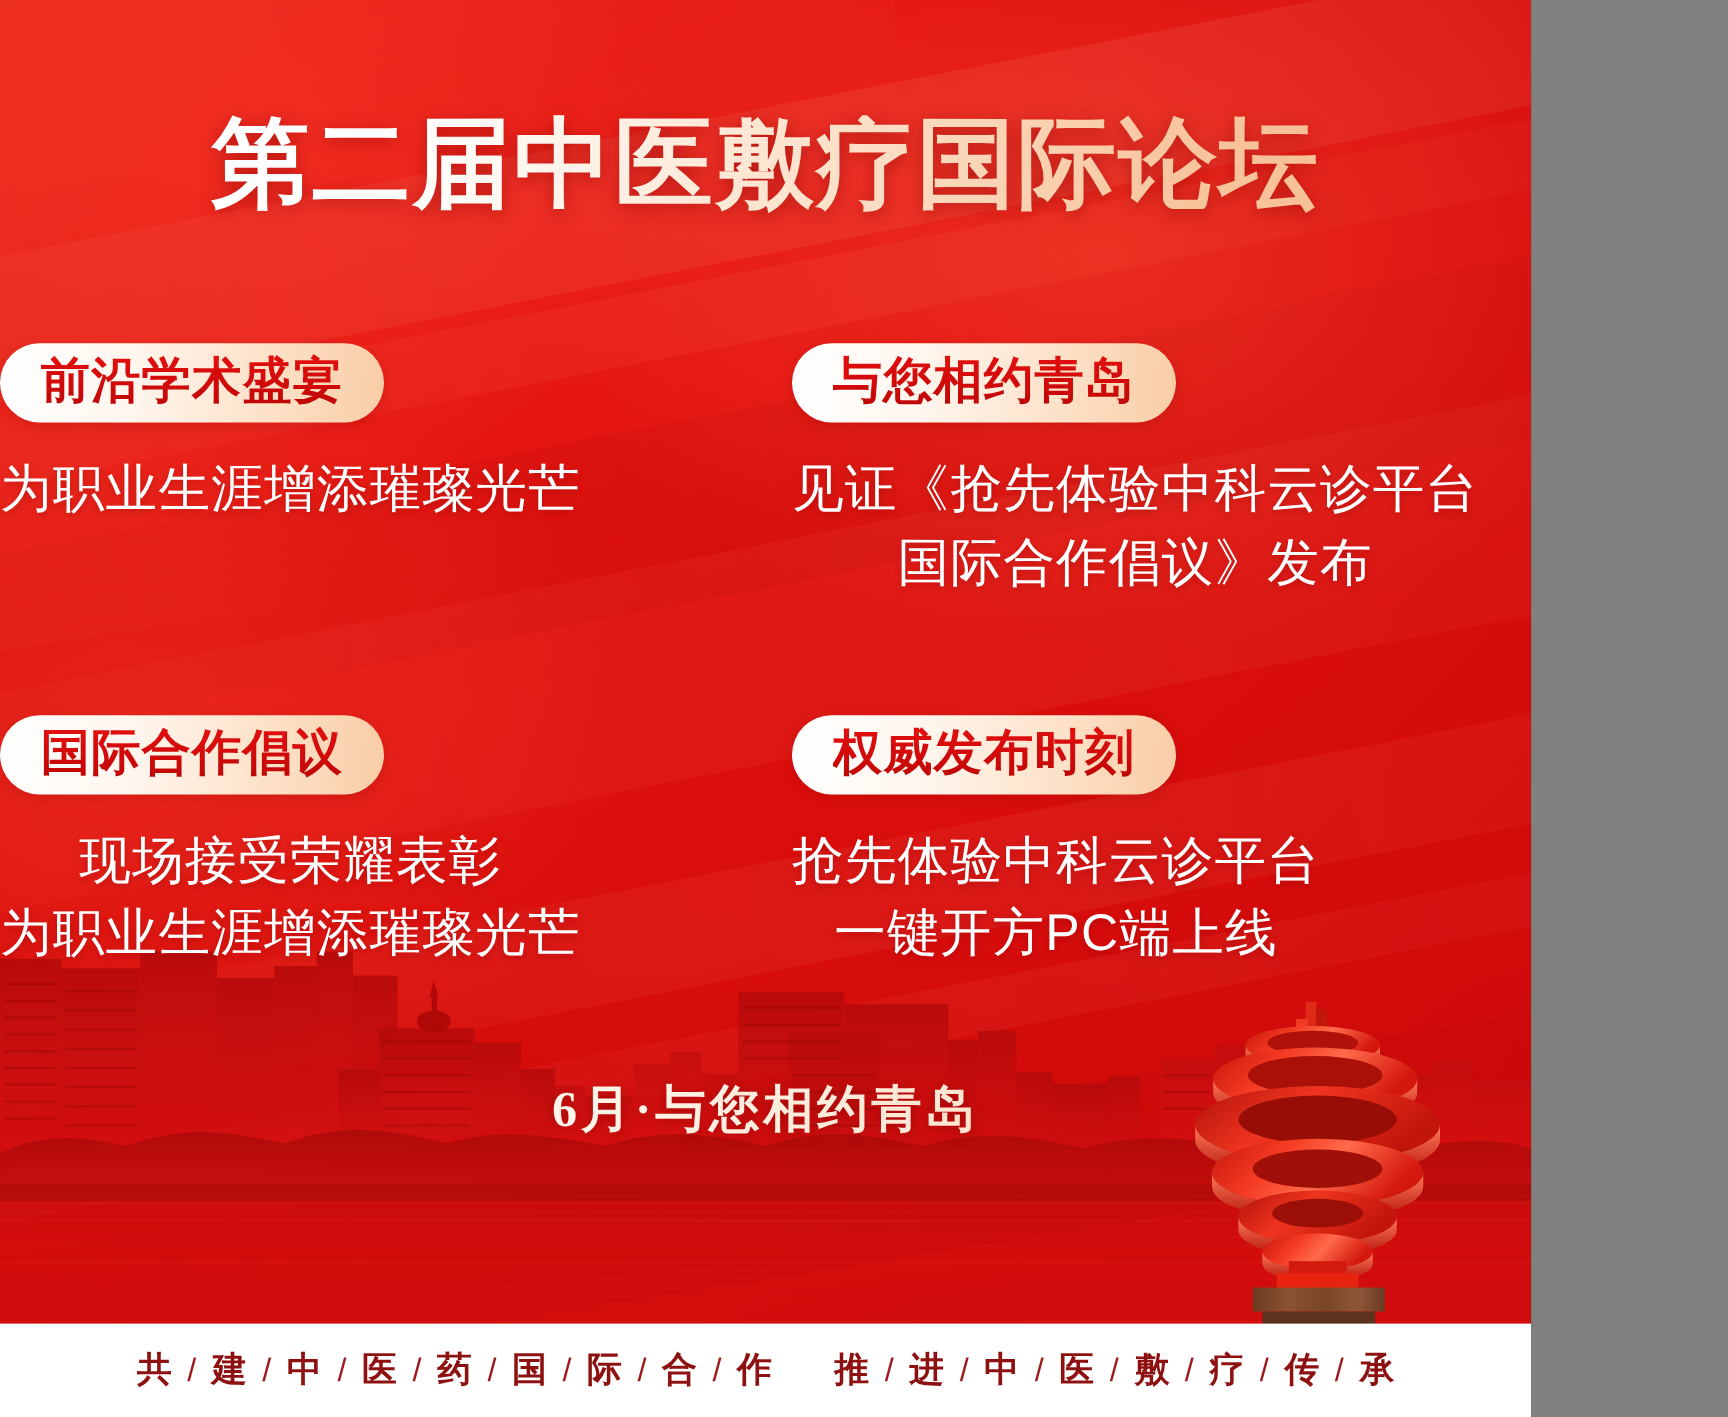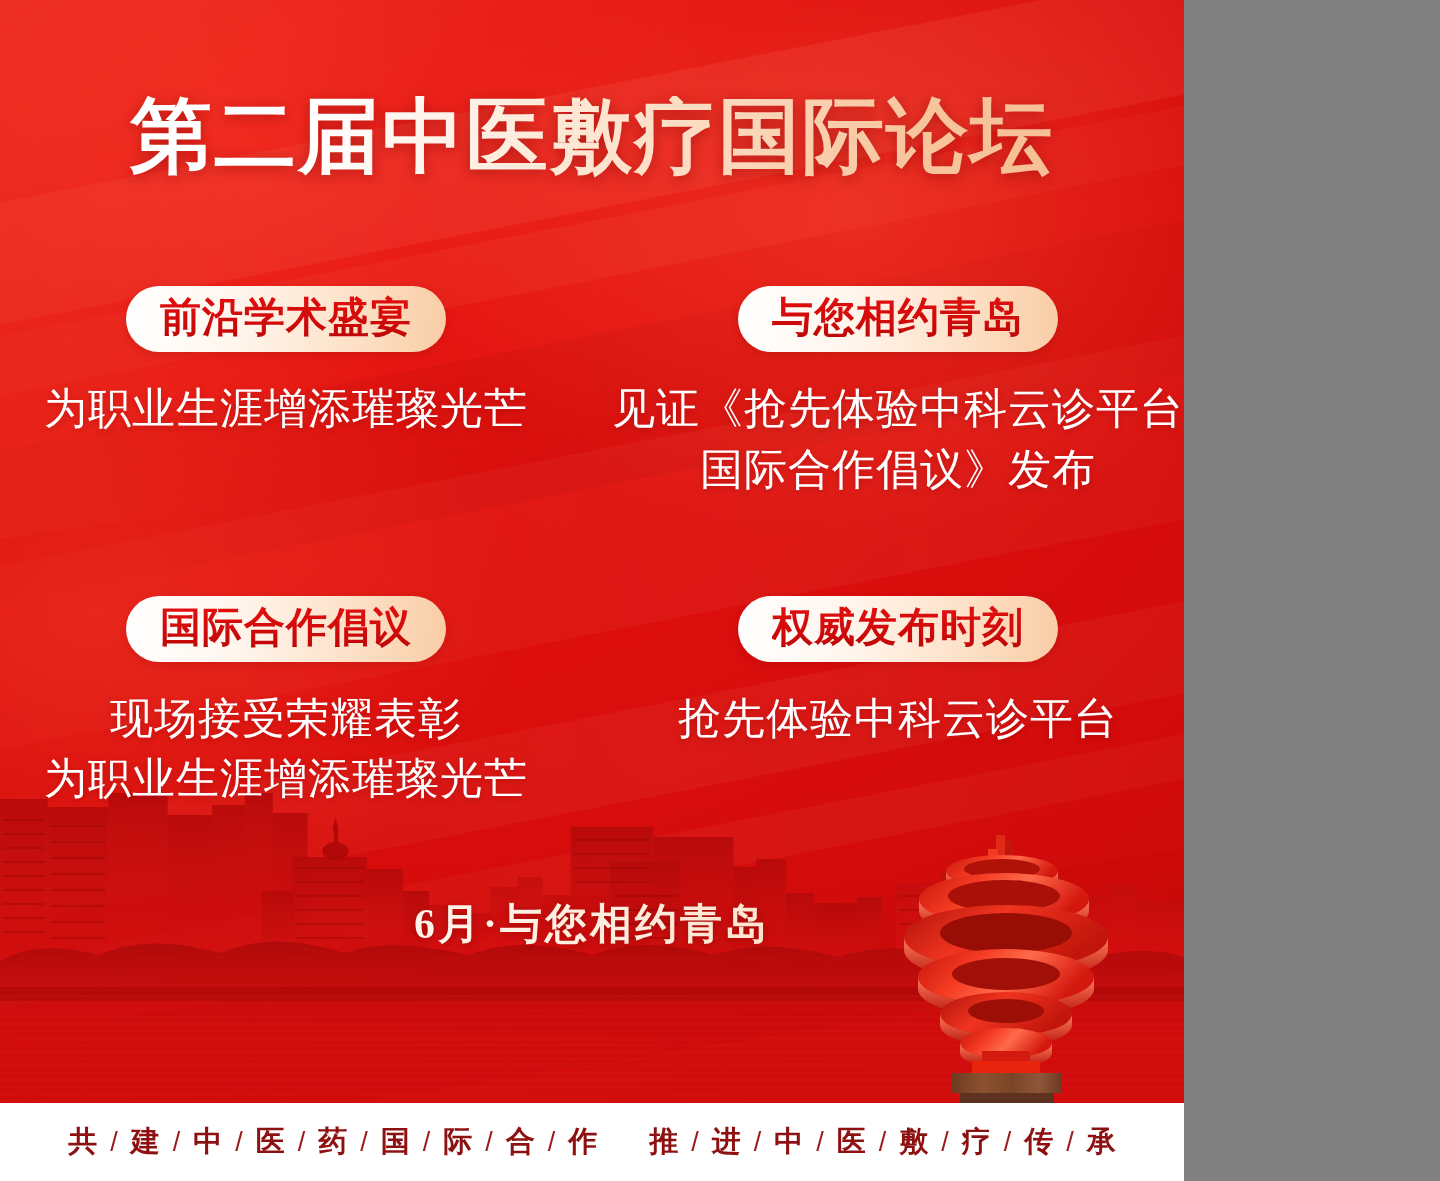--- a/index.html
+++ b/index.html
@@ -5,21 +5,21 @@
 <style>
   * { margin:0; padding:0; box-sizing:border-box; }
   html,body { background:#808080; }
   body {
     font-family:"Liberation Sans","DejaVu Sans",sans-serif;
     -webkit-font-smoothing:antialiased;
   }
 
   .poster {
     position:relative;
-    width:1184px;
+    width:1276px;
     height:1181px;
     overflow:hidden;
     background:#0f766e;
   }
 
   
   .bg-base {
     position:absolute; inset:0;
     background:
       radial-gradient(120% 90% at 18% 10%, #ef2019 0%, #e0100e 42%, #cf0a0a 100%);
@@ -101,21 +101,21 @@
     -webkit-text-fill-color:transparent;
     filter:drop-shadow(0 3px 7px rgba(120,0,0,0.45));
   }
 
   .grid {
     position:absolute; top:286px; left:0; right:0;
     display:grid;
     grid-template-columns:1fr 1fr;
     row-gap:97px;
   }
-  .cell { display:flex; flex-direction:column; align-items:center; }
+  .cell { display:flex; flex-direction:column; align-items:flex-start; }
   .cell.left  { padding-right:18px; }
   .cell.right { padding-left:22px; }
 
   .badge {
     display:inline-block;
     padding:7px 34px 11px;
     border-radius:40px;
     background:linear-gradient(92deg,#ffffff 0%,#fff6ee 34%,#fde0c6 72%,#f9cda6 100%);
     box-shadow:0 3px 10px rgba(130,0,0,0.22);
   }
@@ -406,20 +406,21 @@
           <div>为职业生涯增添璀璨光芒</div>
         </div>
       </div>
 
       <div class="cell right">
         <div class="badge">
           <span>权威发布时刻</span>
         </div>
         <div class="lines">
           <div>抢先体验中科云诊平台</div>
+          <div>一键开方PC端上线</div>
         </div>
       </div>
 
     </div>
 
     <div class="datebar">6月·与您相约青岛</div>
   </div>
 
   <div class="footer">
     <div class="footer-inner">

